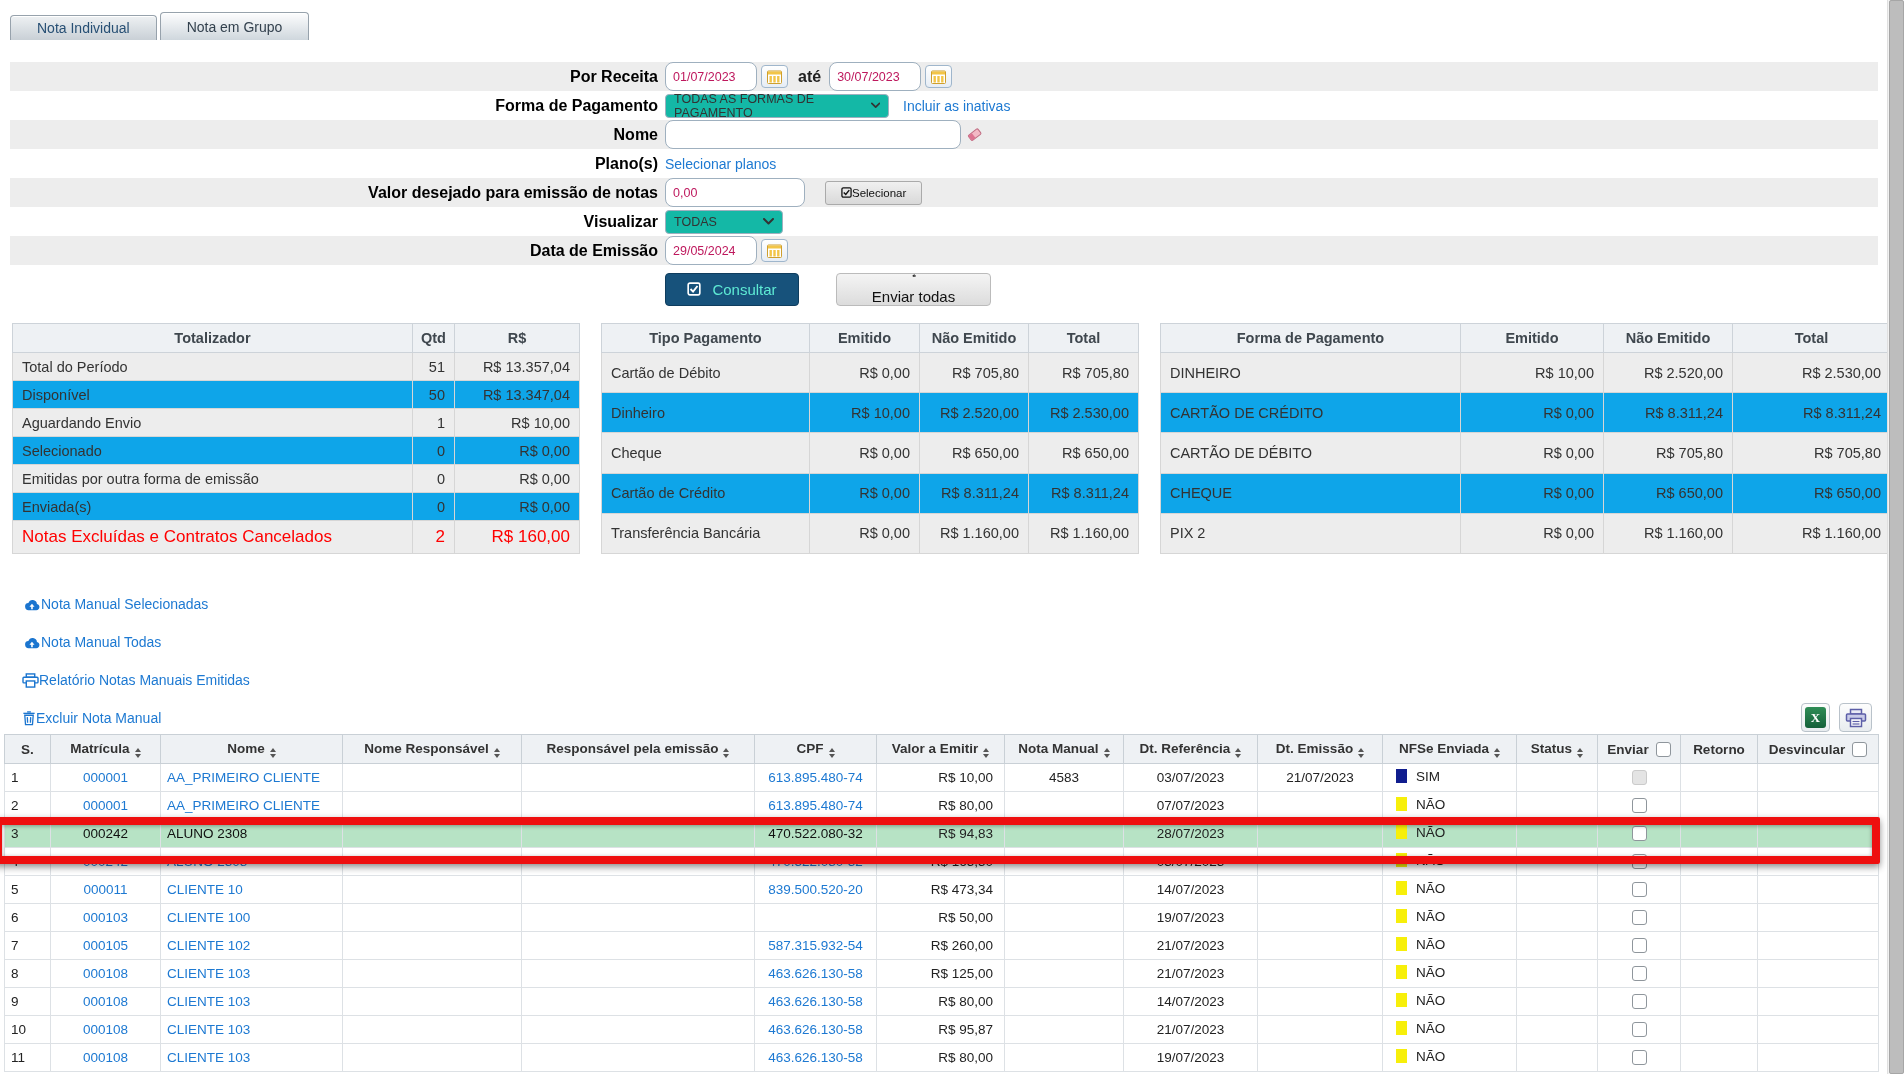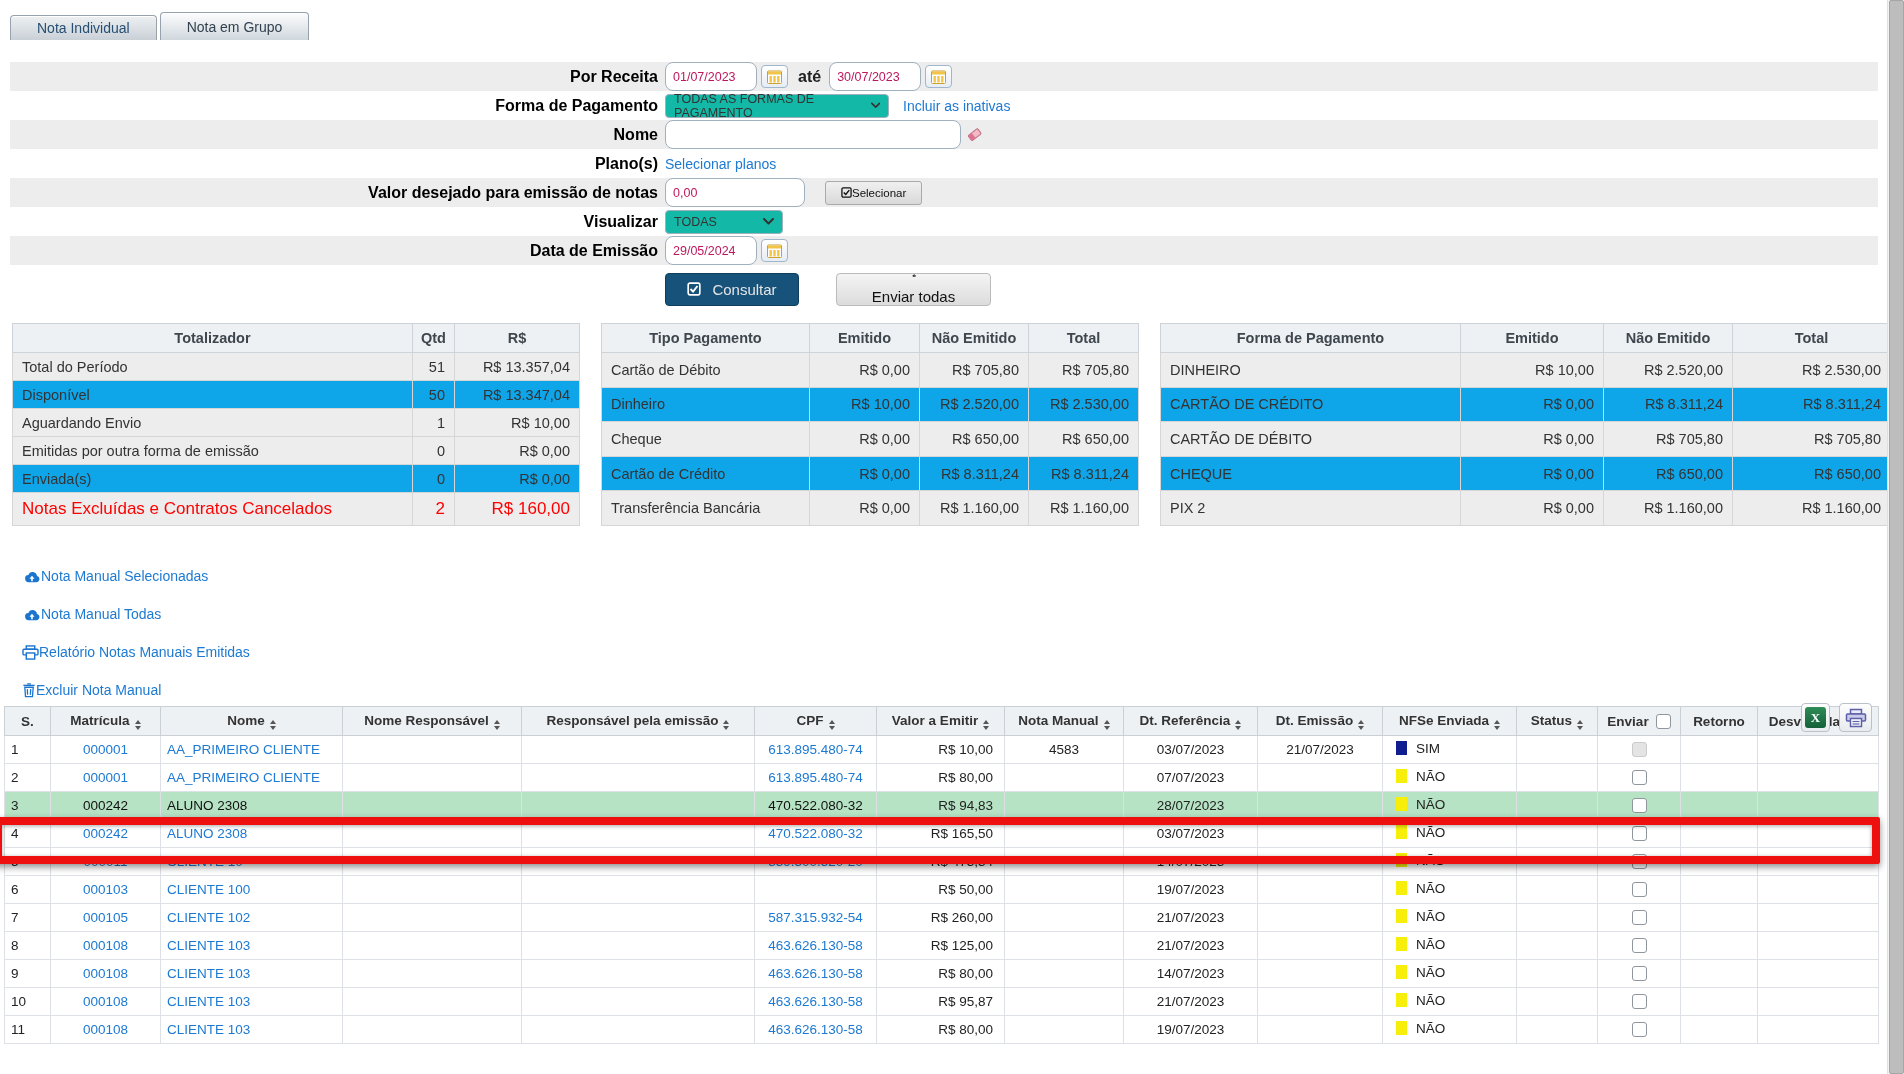--- a/index.html
+++ b/index.html
@@ -51,21 +51,21 @@
   a.lnk, .lnk { color:#1d79d2; text-decoration:none; font-size:14px; cursor:pointer; }
   .lnk.inline { margin-left:14px; }
   .eraser { margin-left:5px; cursor:pointer; display:inline-flex; }
   .btn-sm {
     height:24px; margin-left:20px; padding:0 15px; display:inline-flex; align-items:center; 
     font-size:11.5px; color:#111; background:linear-gradient(#f0f0f0,#d9d9d9);
     border:1px solid #aaa; border-radius:3px; cursor:pointer;
   }
   .btn-consultar {
     margin-left:0; width:134px; height:33px; display:inline-flex; align-items:center; justify-content:center; gap:11px;
-    background:#17527b; color:#e5e5e5; font-size:15px; border:1px solid #0f3d5e; border-radius:4px; cursor:pointer;
+    background:#17527b; color:#5eead4; font-size:15px; border:1px solid #0f3d5e; border-radius:4px; cursor:pointer;
   }
   .btn-enviar {
     margin-left:37px; width:155px; height:33px; display:inline-flex; align-items:center; justify-content:center; gap:11px;
     background:linear-gradient(#f4f4f4,#dcdcdc); color:#111; font-size:15px; border:1px solid #bbb; border-radius:4px; cursor:pointer;flex-direction:column;
   }
 
   
   .summaries { display:flex; gap:21px; margin:14px 0 0 12px; }
   table.sumtbl { border-collapse:collapse; font-size:14.5px; background:#0ea5e9; border:1px solid #c6c6c6; }
   table.sumtbl th {
@@ -283,20 +283,25 @@
           </tr>
           <tr>
             <td>Disponível</td>
             <td class="num">50</td>
             <td class="num">R$ 13.347,04</td>
           </tr>
           <tr class="odd">
             <td>Aguardando Envio</td>
             <td class="num">1</td>
             <td class="num">R$ 10,00</td>
+          </tr>
+          <tr>
+            <td>Selecionado</td>
+            <td class="num">0</td>
+            <td class="num">R$ 0,00</td>
           </tr>
           <tr class="odd">
             <td>Emitidas por outra forma de emissão</td>
             <td class="num">0</td>
             <td class="num">R$ 0,00</td>
           </tr>
           <tr>
             <td>Enviada(s)</td>
             <td class="num">0</td>
             <td class="num">R$ 0,00</td>

